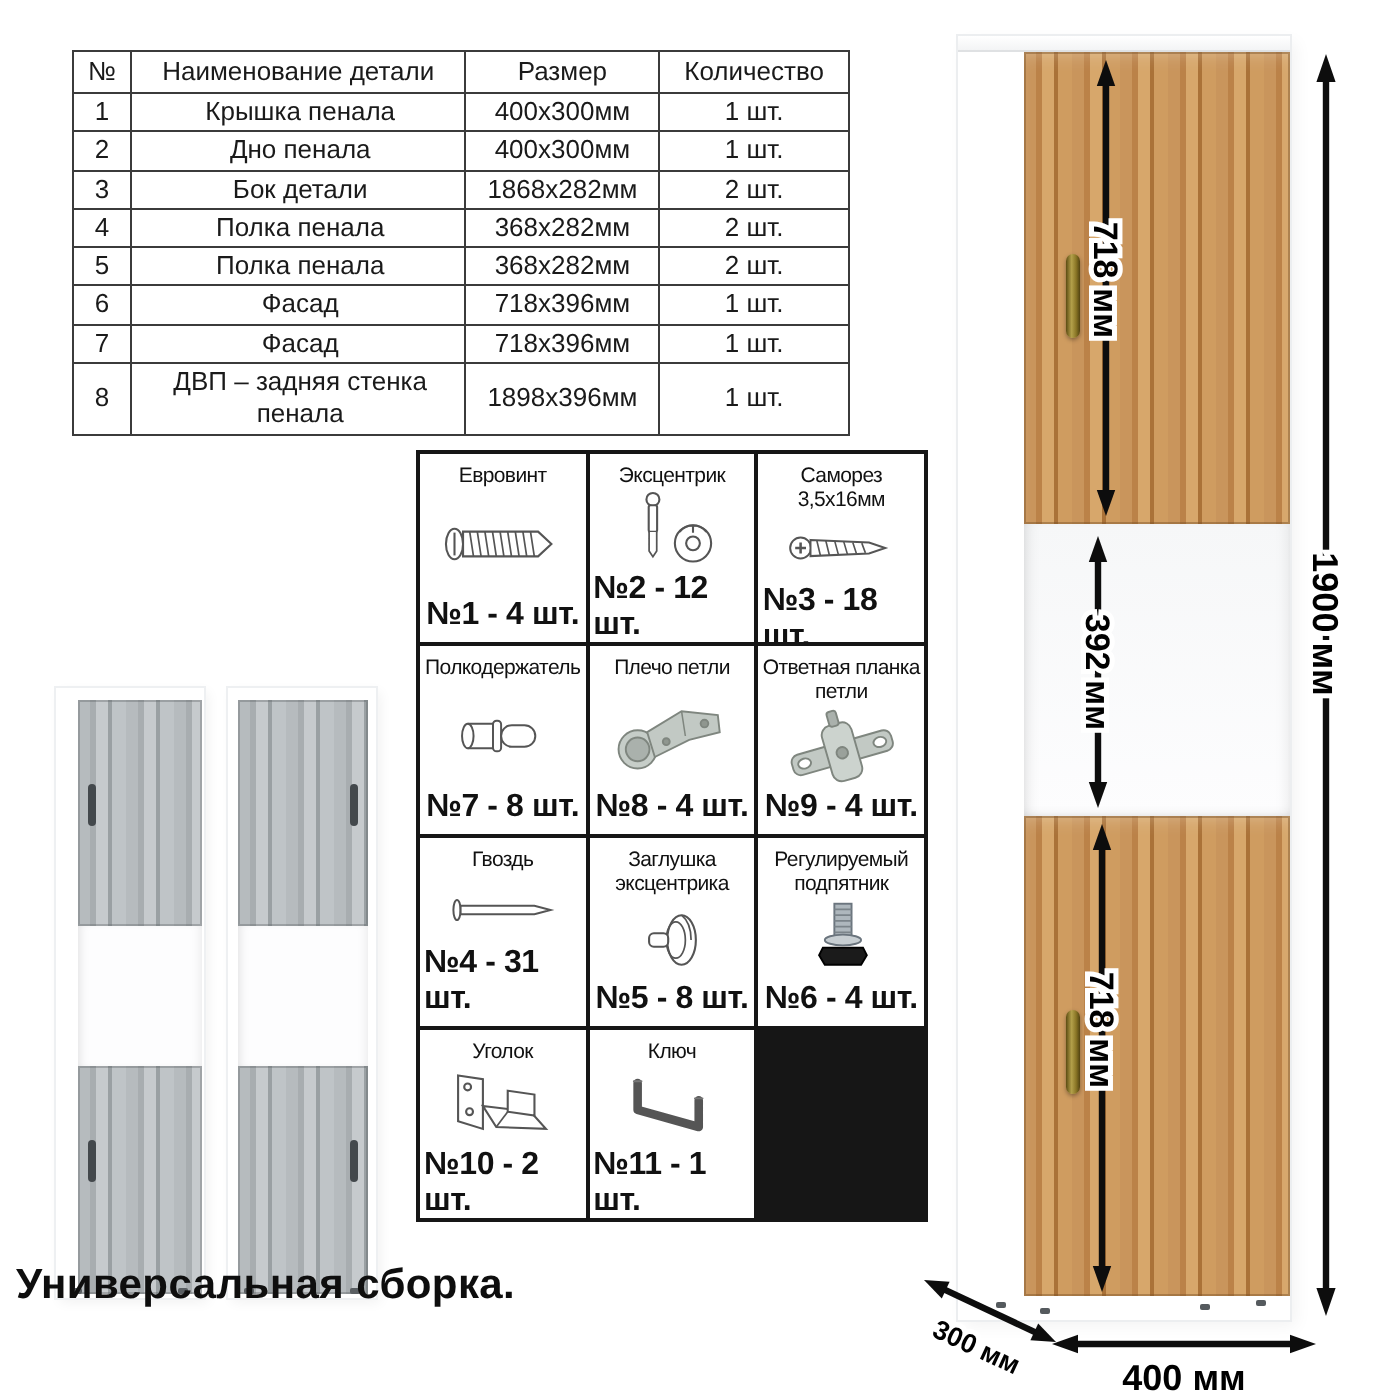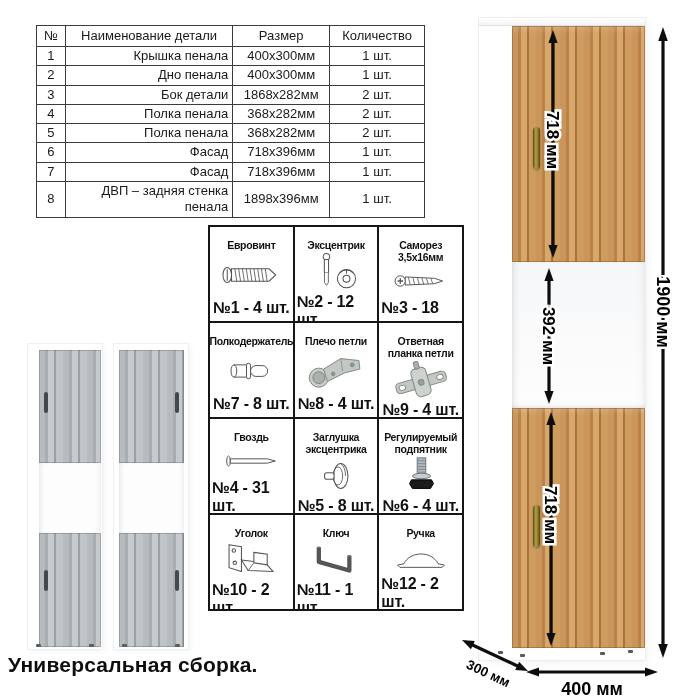--- a/index.html
+++ b/index.html
@@ -6,30 +6,30 @@
   html,body { background:#ffffff; }
   body { font-family:"Liberation Sans", sans-serif; color:#1a1a1a; }
   .sheet { position:relative; width:700px; height:700px; background:#fff; overflow:hidden; }
 
   
   .parts-table { position:absolute; left:36px; top:25px; width:389px; border-collapse:collapse; font-size:13px; }
   .parts-table th, .parts-table td { border:1px solid #3b3b3b; font-weight:400; padding:1px 4px; line-height:1.25; }
   .parts-table th { height:21px; text-align:center; }
   .parts-table td { height:19px; }
   .parts-table td.c { text-align:center; }
-  .parts-table td.n { text-align:right; padding-left:6px; }
+  .parts-table td.n { text-align:center; padding-left:6px; }
   .parts-table tr.tall td { height:36px; }
 
   
   .hw-grid { position:absolute; left:208px; top:225px; width:256px; height:386px;
              display:grid; grid-template-columns:repeat(3,1fr); grid-template-rows:repeat(4,1fr);
              background:#161616; border:2px solid #161616; gap:2px; }
   .hw-cell { background:#fff; display:flex; flex-direction:column; align-items:center;
              justify-content:space-between; padding:5px 2px 4px; overflow:hidden; }
-  .hw-title { font-weight:700; font-size:10.5px; letter-spacing:-0.3px; text-align:center; line-height:1.15; color:#111;margin-top:7px; }
+  .hw-title { font-weight:400; font-size:10.5px; letter-spacing:-0.3px; text-align:center; line-height:1.15; color:#111; }
   .hw-icon { flex:1; display:flex; align-items:center; justify-content:center; width:100%; }
   .hw-count { font-weight:700; font-size:16px; letter-spacing:-0.2px; color:#111; }
 
   
   .gray-preview { position:absolute; left:28px; top:344px; width:160px; height:312px; }
   .gcab { position:absolute; top:0; width:74px; height:305px; background:#fff;
           box-shadow:0 0 0 1px #eef0f2, 2px 2px 6px rgba(0,0,0,.06); }
   .gcab.left { left:0; }
   .gcab.right { left:86px; }
   .gdoor { position:absolute; background:
@@ -69,21 +69,21 @@
   .wfoot { position:absolute; width:5px; height:3px; background:#555a5e; border-radius:1px; }
 
   
   .dims { position:absolute; left:450px; top:0; width:250px; height:700px; pointer-events:none; }
   .dims line { stroke:#0d0d0d; stroke-width:3.2; }
   .dims polygon { fill:#0d0d0d; }
   .dims text { font-family:"Liberation Sans",sans-serif; font-weight:700; fill:#000;
                stroke:#fff; stroke-width:5; paint-order:stroke; text-anchor:middle; }
 
   
-  .caption { position:absolute; left:8px; top:653px; font-size:21px; font-weight:700; color:#0e0e0e; letter-spacing:0.2px; }
+  .caption { position:absolute; left:8px; top:631px; font-size:21px; font-weight:700; color:#0e0e0e; letter-spacing:0.2px; }
 
   
   .hw-icon svg { display:block; }
 </style>
 </head>
 <body>
 
 <div class="sheet">
 
   <table class="parts-table">
@@ -296,29 +296,20 @@
       <div class="hw-title">Ключ</div>
       <div class="hw-icon">
         <svg viewBox="0 0 66 44" width="64" height="42" fill="none" stroke="#555" stroke-width="4.5" stroke-linecap="round" stroke-linejoin="round">
           <path d="M15 10 L15 24 L47 33 L47 19"></path>
           <path d="M13 9 h4 M45 18 h4" stroke-width="1" stroke="#777"></path>
         </svg>
       </div>
       <div class="hw-count">№11 - 1 шт.</div>
     </div>
 
-    <div class="hw-cell">
-      <div class="hw-title">Ручка</div>
-      <div class="hw-icon">
-        <svg viewBox="0 0 66 40" width="64" height="36" fill="none" stroke="#555" stroke-width="1.1">
-          <path d="M7 29 L14 27.5 C21 13 45 13 52 27.5 L59 29 L56.5 31.5 L9.5 31.5 Z" fill="#fff"></path>
-        </svg>
-      </div>
-      <div class="hw-count">№12 - 2 шт.</div>
-    </div>
   </div>
 
   <div class="gray-preview">
     <div class="gcab left">
       <div class="gdoor top"></div>
       <div class="gopen"></div>
       <div class="gdoor bottom"></div>
       <div class="ghandle h-top"></div>
       <div class="ghandle h-bot"></div>
       <div class="gfoot" style="left:8px"></div>

